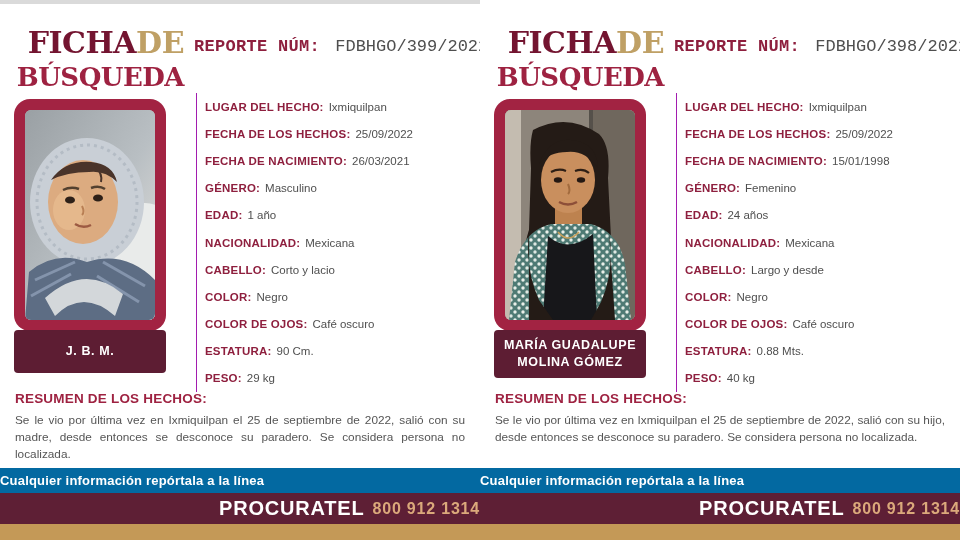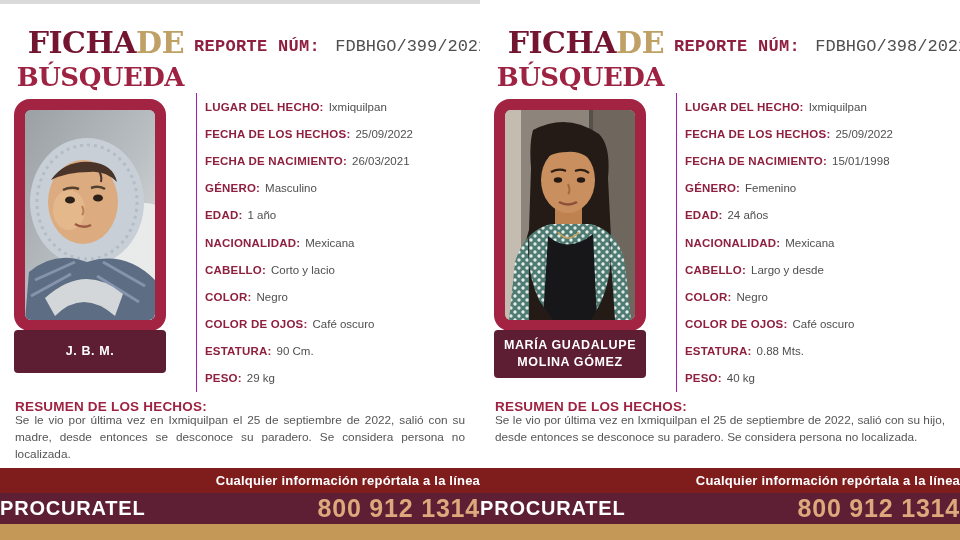--- a/index.html
+++ b/index.html
@@ -38,32 +38,32 @@
 
   
   .fields { position:absolute; left:196px; top:93px; width:284px;
             border-left:1px solid #a21caf; padding-left:8px; }
   .frow { height:27.2px; display:flex; align-items:center; white-space:nowrap; font-size:11.5px; }
   .frow .flbl { color:#8E1F3E; font-weight:bold; letter-spacing:0.2px; }
   .frow .fval { color:#4F4F4F; margin-left:5px; }
 
   
   .sum-title { position:absolute; left:15px; top:391px; font-size:13.5px; font-weight:bold;
-               color:#9E2241; letter-spacing:0.2px;margin-top:8px; }
+               color:#9E2241; letter-spacing:0.2px; }
   .sum-text { position:absolute; left:15px; top:412px; width:450px; font-size:11.8px;
               color:#555555; line-height:1.42; text-align:justify; }
 
   
-  .bar1 { position:absolute; left:0; top:468px; width:100%; height:25px; background:#7f1d1d;
-          display:flex; align-items:center; justify-content:flex-end; }
+  .bar1 { position:absolute; left:0; top:468px; width:100%; height:25px; background:#0369a1;
+          display:flex; align-items:center; justify-content:flex-start; }
   .bar1 span { color:#ffffff; font-weight:bold; font-size:13px; letter-spacing:0.2px; }
   .bar2 { position:absolute; left:0; top:493px; width:100%; height:31px; background:#5E1F35;
-          display:flex; align-items:center; justify-content:space-between; gap:8px; }
+          display:flex; align-items:center; justify-content:flex-end; gap:8px; }
   .bar2 .brand { color:#ffffff; font-weight:bold; font-size:20px; letter-spacing:0.8px; }
-  .bar2 .phone { color:#DBA97B; font-weight:bold; font-size:25px; letter-spacing:0.8px; }
+  .bar2 .phone { color:#DBA97B; font-weight:bold; font-size:16px; letter-spacing:0.8px; }
   .bar3 { position:absolute; left:0; top:524px; width:100%; height:16px; background:#C49957; }
 </style>
 </head>
 <body>
 
 <div class="canvas">
 
   <div class="poster left">
     <div class="top-edge"></div>
 

